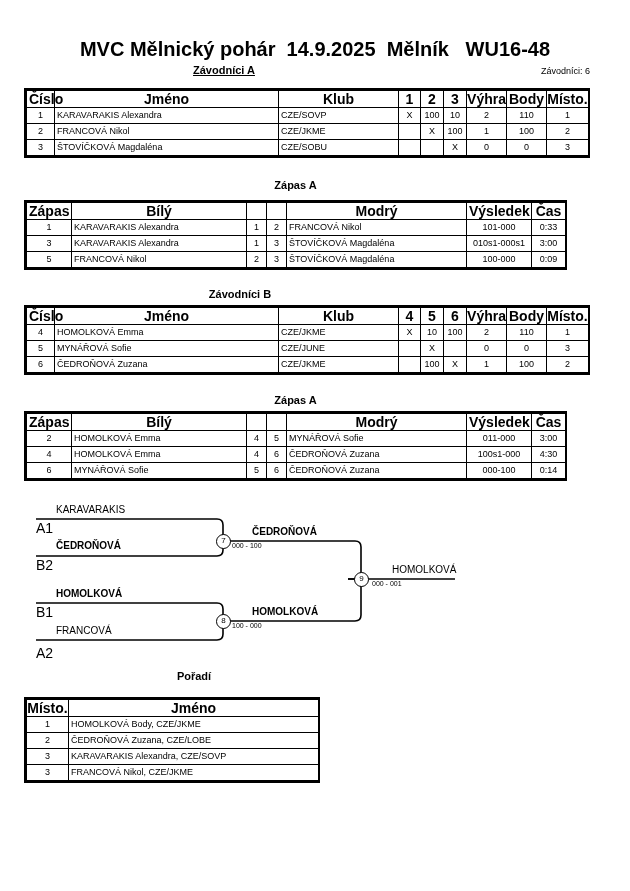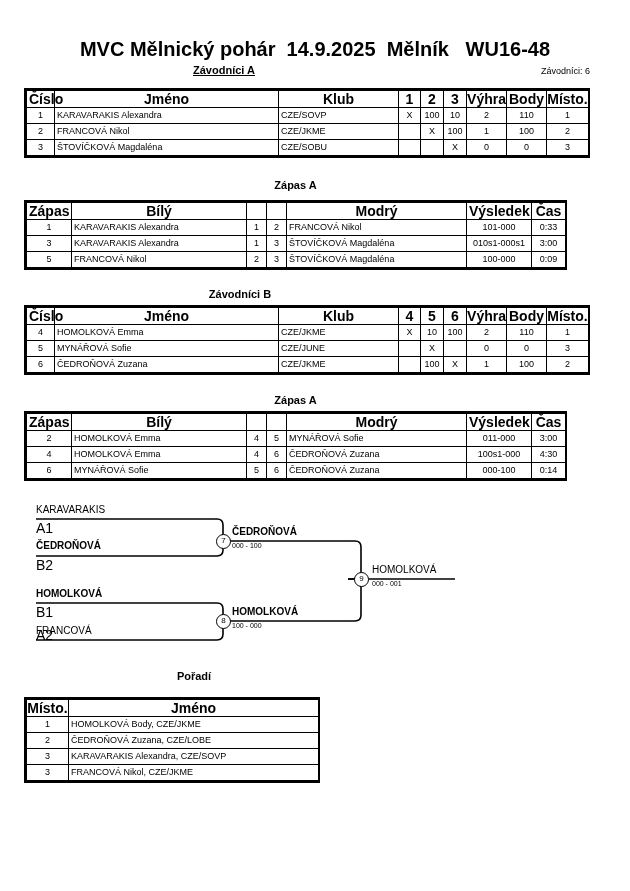--- a/index.html
+++ b/index.html
@@ -104,20 +104,21 @@
     left: 0;
     top: 495px;
     width: 630px;
     height: 175px;
   }
   .bracket svg { display: block; }
   .bk-label {
     position: absolute;
     font-size: 10px;
     white-space: nowrap;
+    margin-left: 20px;
   }
   .bk-label.win { font-weight: bold; }
   .bk-seed {
     position: absolute;
     font-size: 14px;
     white-space: nowrap;
   }
   .bk-score {
     position: absolute;
     font-size: 7px;
@@ -420,21 +421,21 @@
   <div class="bk-label" style="left:36px; top:9px;">KARAVARAKIS</div>
   <div class="bk-seed" style="left:36px; top:25px;">A1</div>
 
   <div class="bk-label win" style="left:36px; top:45px;">ČEDROŇOVÁ</div>
   <div class="bk-seed" style="left:36px; top:62px;">B2</div>
 
   <div class="bk-label win" style="left:36px; top:93px;">HOMOLKOVÁ</div>
   <div class="bk-seed" style="left:36px; top:109px;">B1</div>
 
   <div class="bk-label" style="left:36px; top:130px;">FRANCOVÁ</div>
-  <div class="bk-seed" style="left:36px; top:132px;text-align:right;">A2</div>
+  <div class="bk-seed" style="left:36px; top:150px;text-align:right;">A2</div>
 
   <div class="bk-node" style="left:216px; top:39px;">7</div>
   <div class="bk-label win" style="left:232px; top:31px;">ČEDROŇOVÁ</div>
   <div class="bk-score" style="left:232px; top:47px;">000 - 100</div>
 
   <div class="bk-node" style="left:216px; top:119px;">8</div>
   <div class="bk-label win" style="left:232px; top:111px;">HOMOLKOVÁ</div>
   <div class="bk-score" style="left:232px; top:127px;">100 - 000</div>
 
   <div class="bk-node" style="left:354px; top:77px;">9</div>

